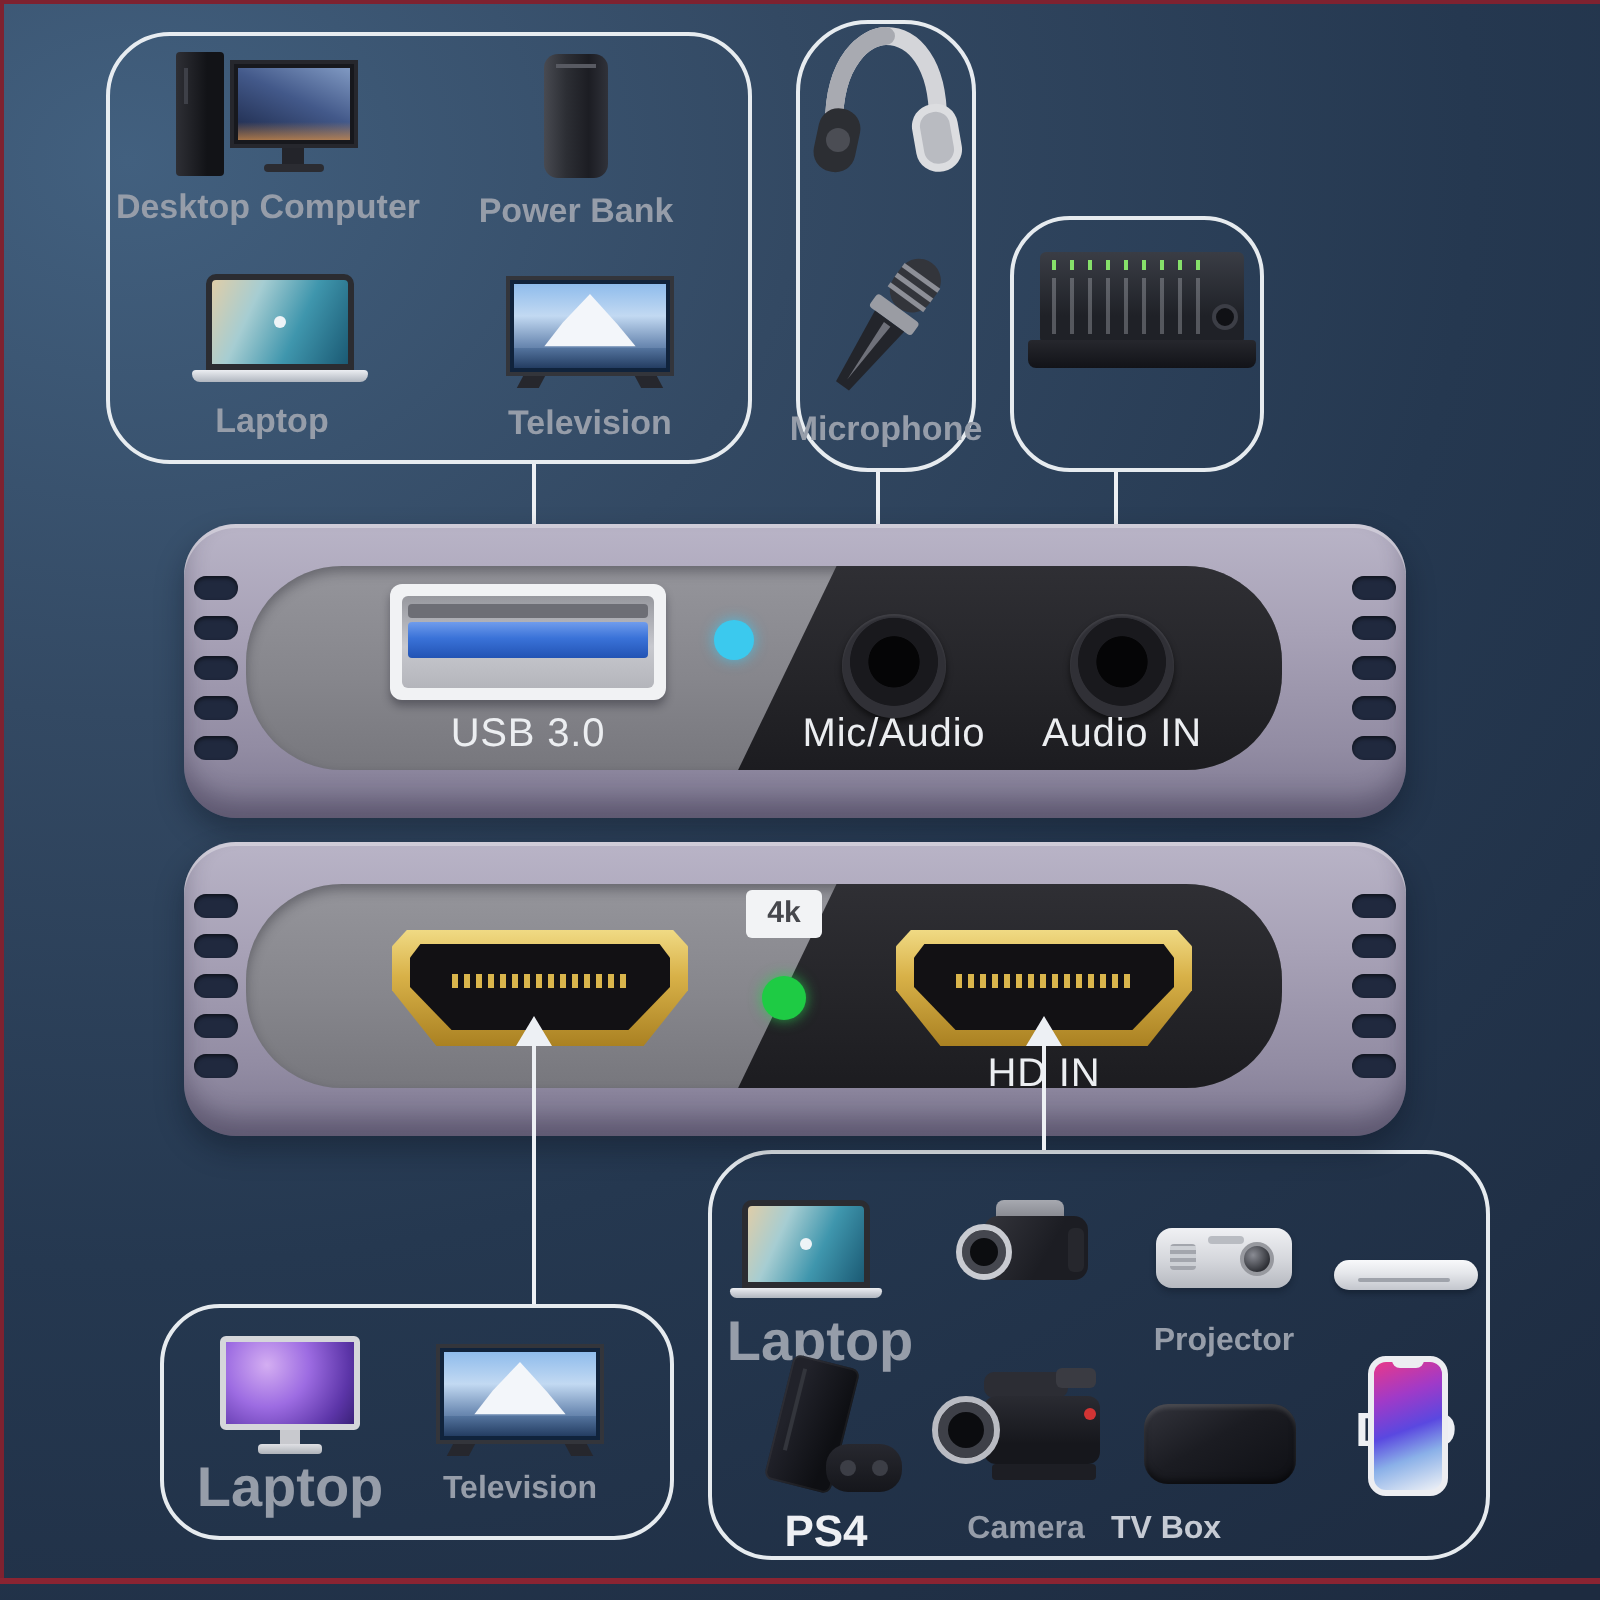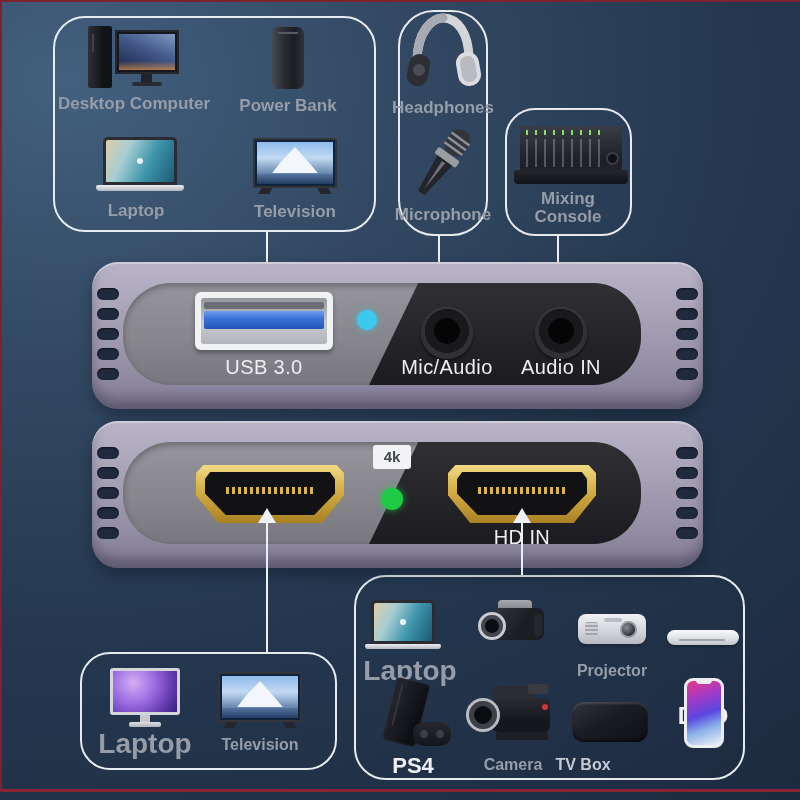--- a/index.html
+++ b/index.html
@@ -243,21 +243,20 @@
   <div class="icon" style="left:404px;top:10px;width:78px;height:88px">
     <svg width="78" height="88" viewBox="0 0 78 88">
       <path d="M13 52 C13 20 29 8 39 8 C53 8 65 22 65 50" fill="none" stroke="#d4d5d9" stroke-width="9" stroke-linecap="round"></path>
       <path d="M13 52 C13 20 29 8 39 8" fill="none" stroke="#a8aab1" stroke-width="9" stroke-linecap="round"></path>
       <rect x="4" y="44" width="21" height="32" rx="10" fill="#2c2e33" transform="rotate(12 14 60)"></rect>
       <rect x="53" y="42" width="23" height="34" rx="11" fill="#dcdde0" transform="rotate(-10 64 59)"></rect>
       <rect x="57" y="46" width="15" height="26" rx="7" fill="#b9bbc1" transform="rotate(-10 64 59)"></rect>
       <circle cx="15" cy="60" r="6" fill="#4b4d54"></circle>
     </svg>
   </div>
-  <div class="lbl s17" style="left:363px;top:99px;width:160px">Headphones</div>
 
   <div class="icon" style="left:414px;top:122px;width:58px;height:82px">
     <svg width="58" height="82" viewBox="0 0 58 82">
       <g transform="rotate(36 29 41)">
         <rect x="18" y="2" width="22" height="28" rx="11" fill="#33353b"></rect>
         <rect x="18" y="10" width="22" height="2.5" fill="#8d8f97"></rect>
         <rect x="18" y="16" width="22" height="2.5" fill="#8d8f97"></rect>
         <rect x="18" y="22" width="22" height="2.5" fill="#8d8f97"></rect>
         <rect x="16" y="30" width="26" height="8" rx="2" fill="#9a9ca3"></rect>
         <path d="M20 38 L38 38 L33 78 L25 78 Z" fill="#23252b"></path>
@@ -265,21 +264,20 @@
       </g>
     </svg>
   </div>
   <div class="lbl s17" style="left:363px;top:206px;width:160px">Microphone</div>
 
   <div class="icon mixer" style="left:514px;top:126px">
     <div class="mixer-face"></div>
     <div class="mixer-base"></div>
     <div class="mixer-knob"></div>
   </div>
-  <div class="lbl s17 wrap" style="left:523px;top:190px;width:90px">Mixing Console</div>
 
   <div class="vline" style="left:266px;top:232px;height:74px"></div>
   <div class="arr down" style="left:258px;top:306px"></div>
   <div class="vline" style="left:438px;top:236px;height:70px"></div>
   <div class="arr down" style="left:430px;top:306px"></div>
   <div class="vline" style="left:557px;top:236px;height:70px"></div>
   <div class="arr down" style="left:549px;top:306px"></div>
 
   <div class="device" id="device1">
     <div class="ridge l" style="top:26px"></div>

